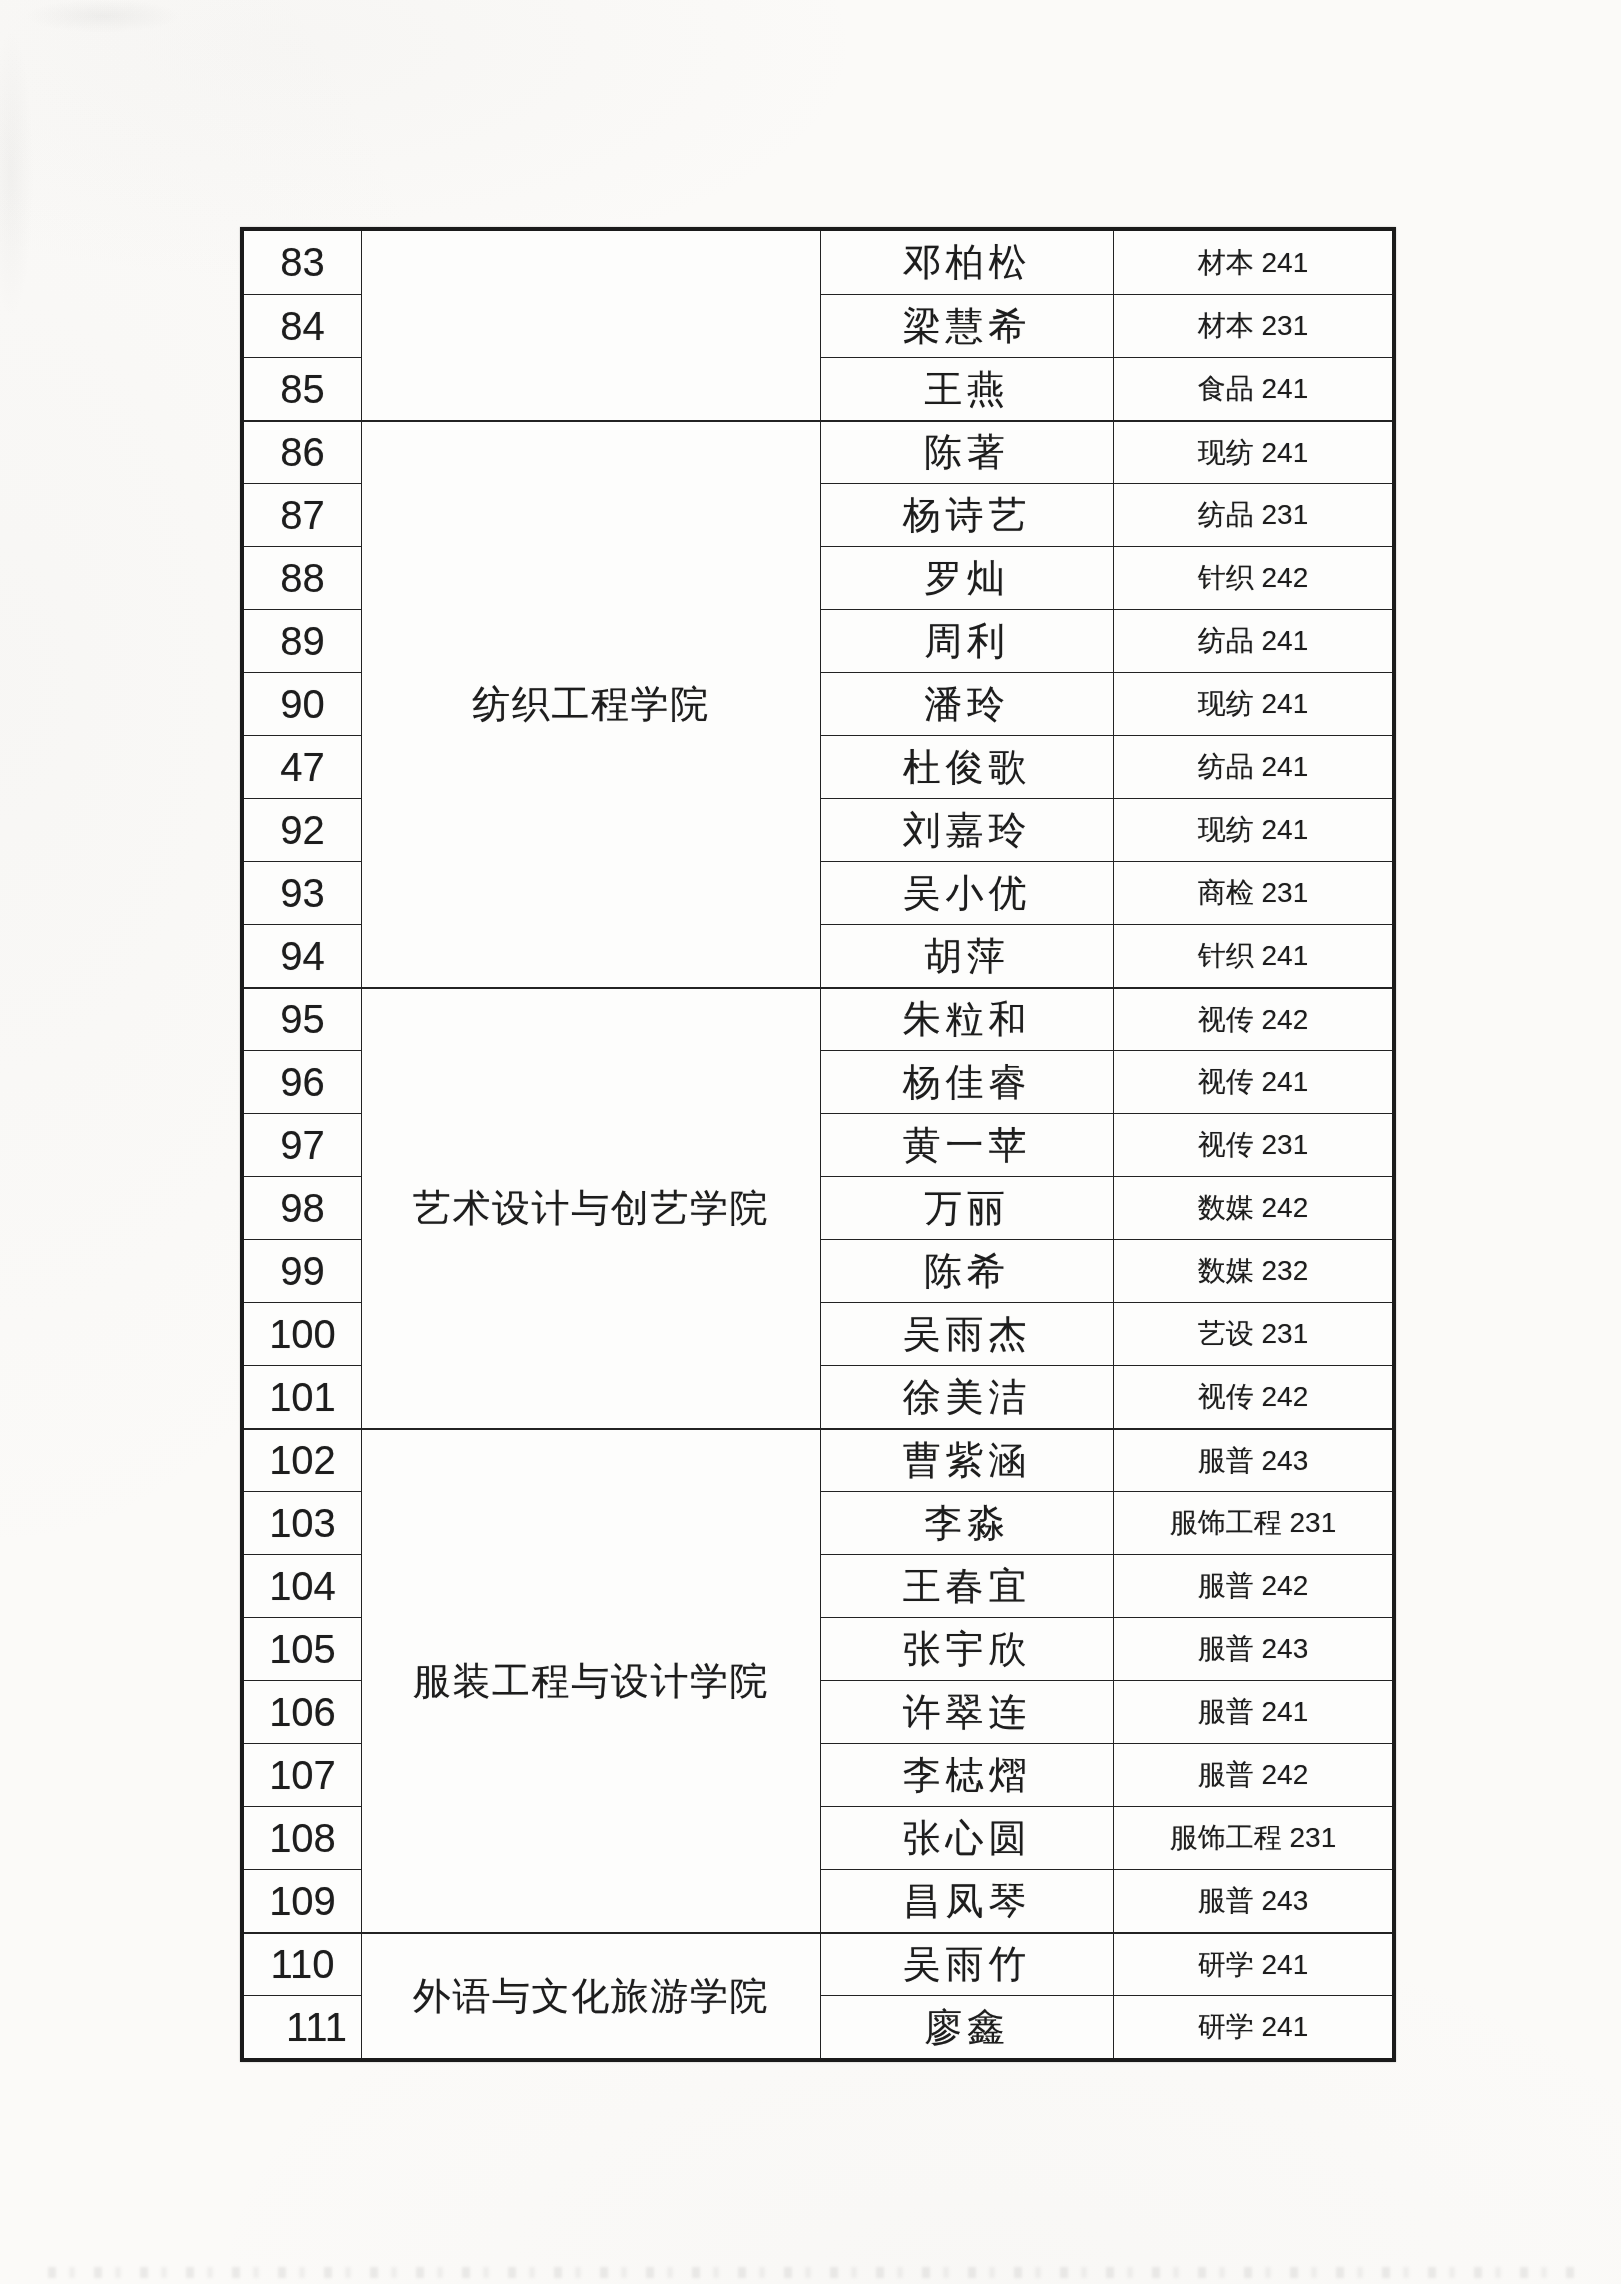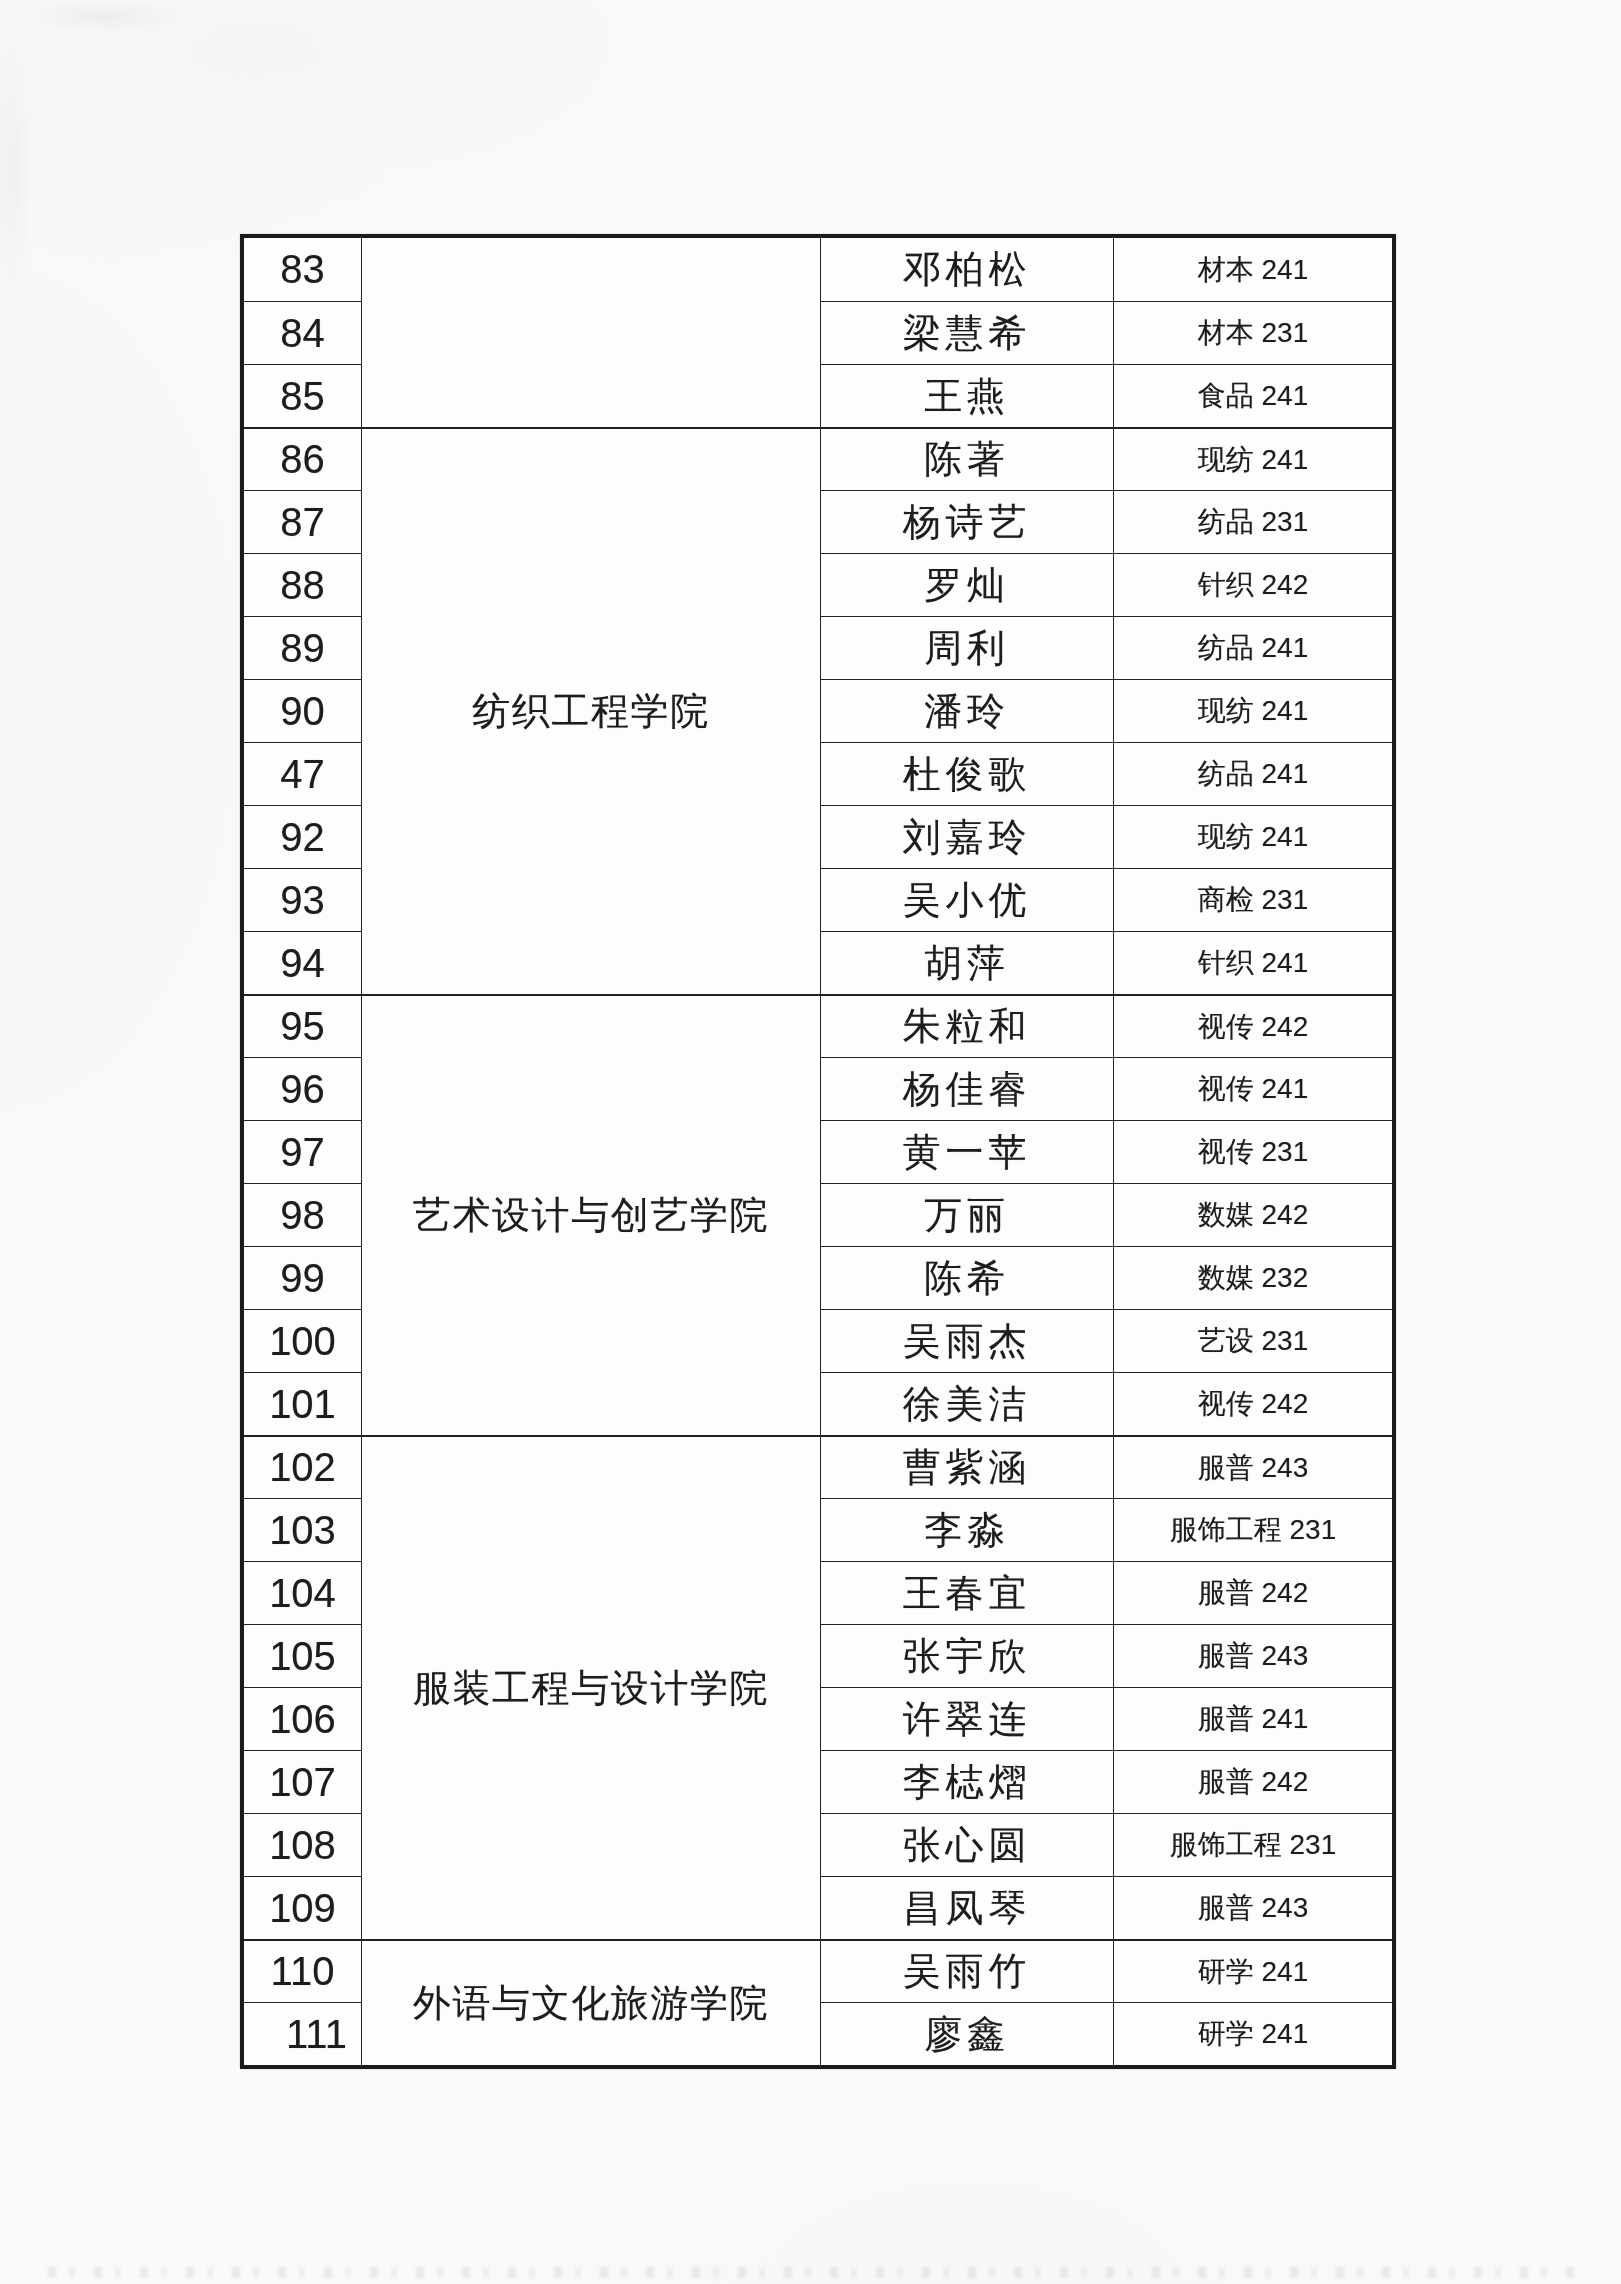--- a/index.html
+++ b/index.html
@@ -10,21 +10,21 @@
   }
   
   .paper-shade{
     position:absolute;inset:0;pointer-events:none;
     background:
       radial-gradient(950px 396px at 18% 2%, rgba(190,190,188,0.07), transparent 60%),
       radial-gradient(713px 1267px at 0% 30%, rgba(180,180,178,0.05), transparent 70%),
       radial-gradient(1109px 554px at 60% 100%, rgba(200,200,198,0.05), transparent 70%);
   }
   .table{
-    position:absolute;left:240px;top:234px;
+    position:absolute;left:240px;top:227px;
     display:grid;
     grid-template-columns:117px 459px 293px 279px;
     grid-auto-rows:63px;
     border:4px solid #1b1b1b;
     background:#fdfdfc;
     box-shadow:0 0 1.6px rgba(0,0,0,0.25);
   }
   .cell{
     display:flex;align-items:center;justify-content:center;
     border-top:1.6px solid #232323;

